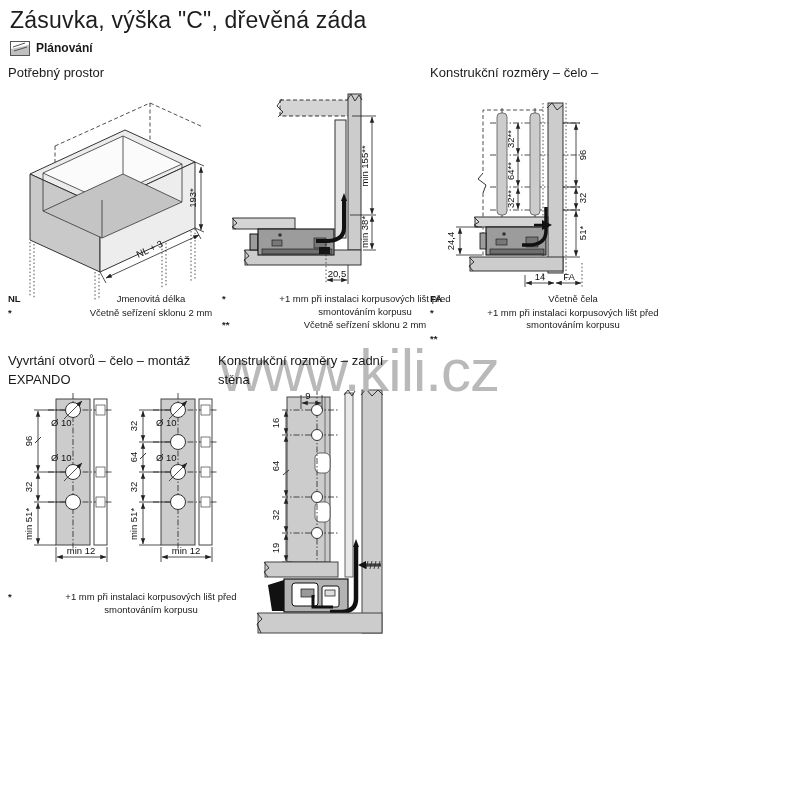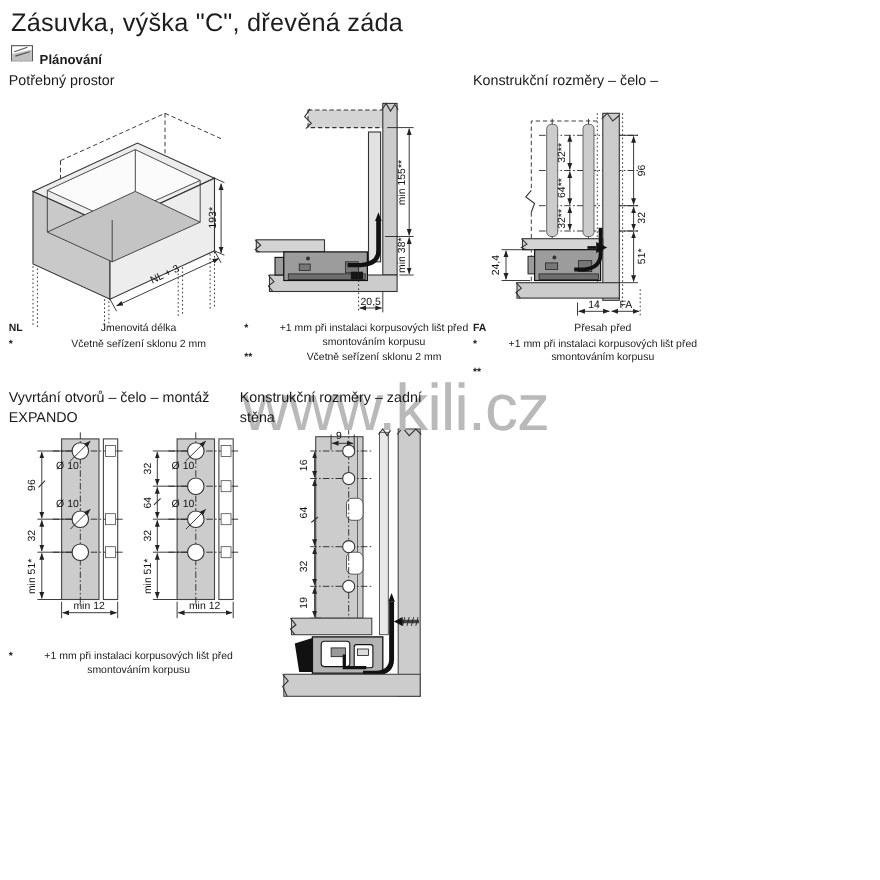--- a/index.html
+++ b/index.html
@@ -1,24 +1,24 @@
 <!DOCTYPE html>
 <html><head>
 <meta charset="utf-8">
 <style>
   * { margin:0; padding:0; box-sizing:border-box; }
   html,body { background:#fff; font-family:"Liberation Sans",sans-serif; color:#1a1a1a; }
   #page { position:relative; width:800px; height:800px; background:#fff; overflow:hidden; }
   .abs { position:absolute; }
   .page-title { left:10px; top:7px; font-size:23px; font-weight:400; color:#1d1d1d; letter-spacing:.2px; }
-  .section-row { left:10px; top:41px; display:flex; align-items:flex-end; gap:6px; z-index:10; }
+  .section-row { left:10px; top:41px; display:flex; align-items:flex-start; gap:6px; z-index:10; }
   .section-label { font-size:12px; font-weight:700; }
   .panel-title { font-size:13px; font-weight:400; line-height:1.45; z-index:10; }
   .notes { font-size:9.5px; line-height:1.32; z-index:10; }
-  .note-row { display:flex; margin-bottom:1px; }
+  .note-row { display:flex; margin-bottom:1px;gap:25px; }
   .note-key { flex:0 0 32px; font-weight:700; }
   .note-text { width:172px;text-align:center; }
   .watermark { left:220px; top:341px; font-size:60px; font-weight:400; color:#b9b9b9;
                letter-spacing:-1px; line-height:1; z-index:5; white-space:nowrap; }
   svg.drawing { position:absolute; z-index:1; overflow:visible; }
   svg text { font-family:"Liberation Sans",sans-serif; font-size:9.5px; fill:#111; }
   .dim { stroke:#222; stroke-width:0.8; fill:none; }
   .thin { stroke:#333; stroke-width:1; fill:none; }
   .hair { stroke:#444; stroke-width:0.7; fill:none; }
 </style>
@@ -364,21 +364,21 @@
     </div>
     <div class="note-row">
       <span class="note-key">**</span>
       <span class="note-text">Včetně seřízení sklonu 2 mm</span>
     </div>
   </div>
 
   <div class="abs notes" style="left:430px;top:293px">
     <div class="note-row">
       <span class="note-key">FA</span>
-      <span class="note-text">Přesah před</span>
+      <span class="note-text">Včetně čela</span>
     </div>
     <div class="note-row">
       <span class="note-key">*</span>
       <span class="note-text">+1 mm při instalaci korpusových lišt před smontováním korpusu</span>
     </div>
     <div class="note-row">
       <span class="note-key">**</span>
       <span class="note-text"></span>
     </div>
   </div>

